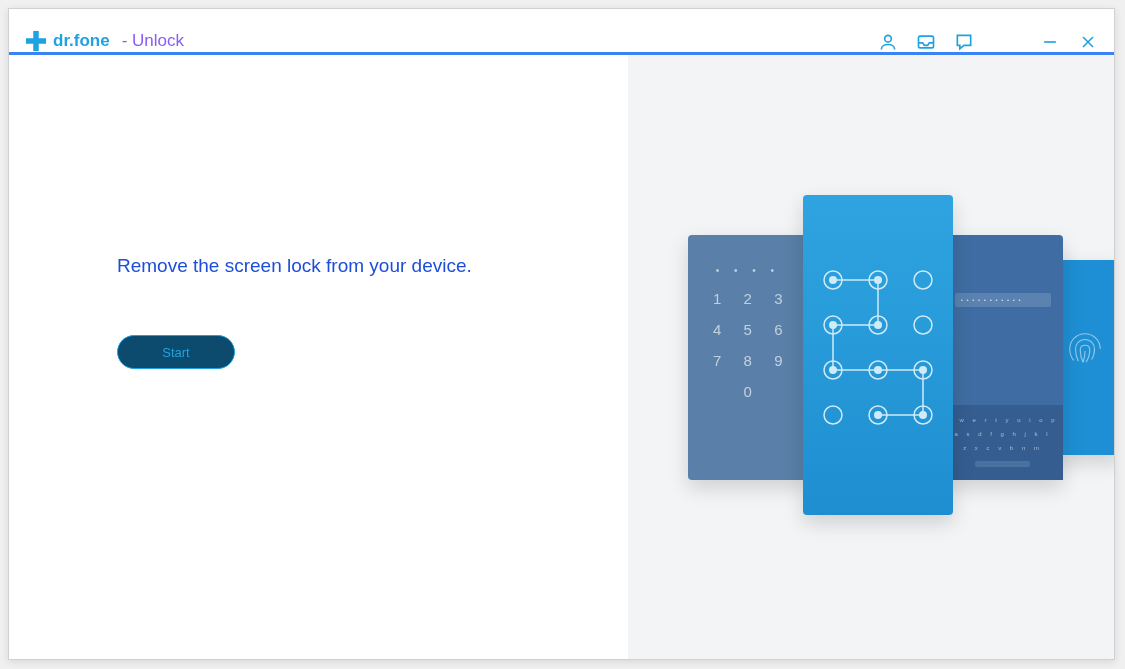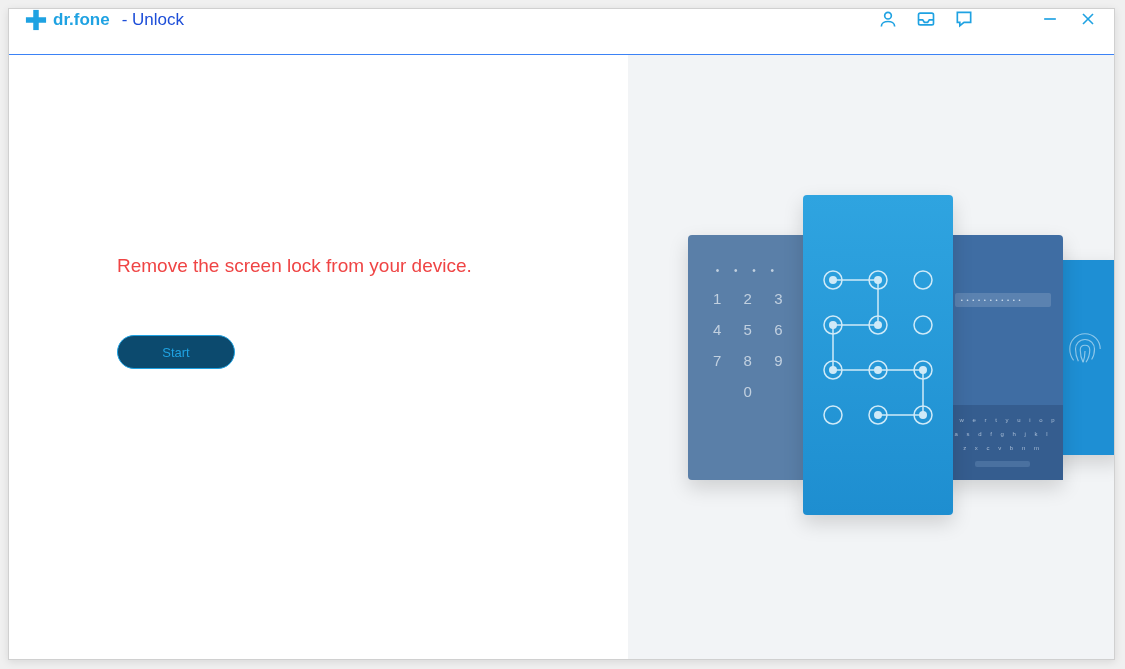--- a/index.html
+++ b/index.html
@@ -16,40 +16,40 @@
   margin: 8px;
   background: #fff;
   border: 1px solid #d0d0d0;
   box-shadow: 0 2px 8px rgba(0,0,0,0.1);
   display: flex;
   flex-direction: column;
 }
 .titlebar {
   height: 46px;
   display: flex;
-  align-items: flex-start;
+  align-items: flex-end;
   padding: 0 16px;
-  border-bottom: 1px solid #3b82f6;
+  border-bottom: 3px solid #3b82f6;
 }
 .logo-group {
   display: flex;
   align-items: center;
   gap: 6px;
 }
 .logo-icon {
   width: 22px;
   height: 22px;
 }
 .app-name {
   color: #1fa2e2;
   font-weight: 700;
   font-size: 17px;
 }
 .app-sub {
-  color: #1d4ed8;
+  color: #8b5cf6;
   font-size: 17px;
   margin-left: 6px;
 }
 .titlebar-spacer { flex: 1; }
 .titlebar-actions {
   display: flex;
   align-items: center;
   gap: 18px;
 }
 .tb-icon {
@@ -62,21 +62,21 @@
 .content {
   flex: 1;
   display: flex;
 }
 .left-pane {
   width: 56%;
   background: #fff;
   padding: 200px 0 0 108px;
 }
 .headline {
-  color: #ef4444;
+  color: #1d4ed8;
   font-size: 19px;
   font-weight: 500;
 }
 .start-button {
   margin-top: 58px;
   width: 118px;
   height: 34px;
   border: 1px solid #1fa2e2;
   border-radius: 17px;
   background: #0c4a6e;

